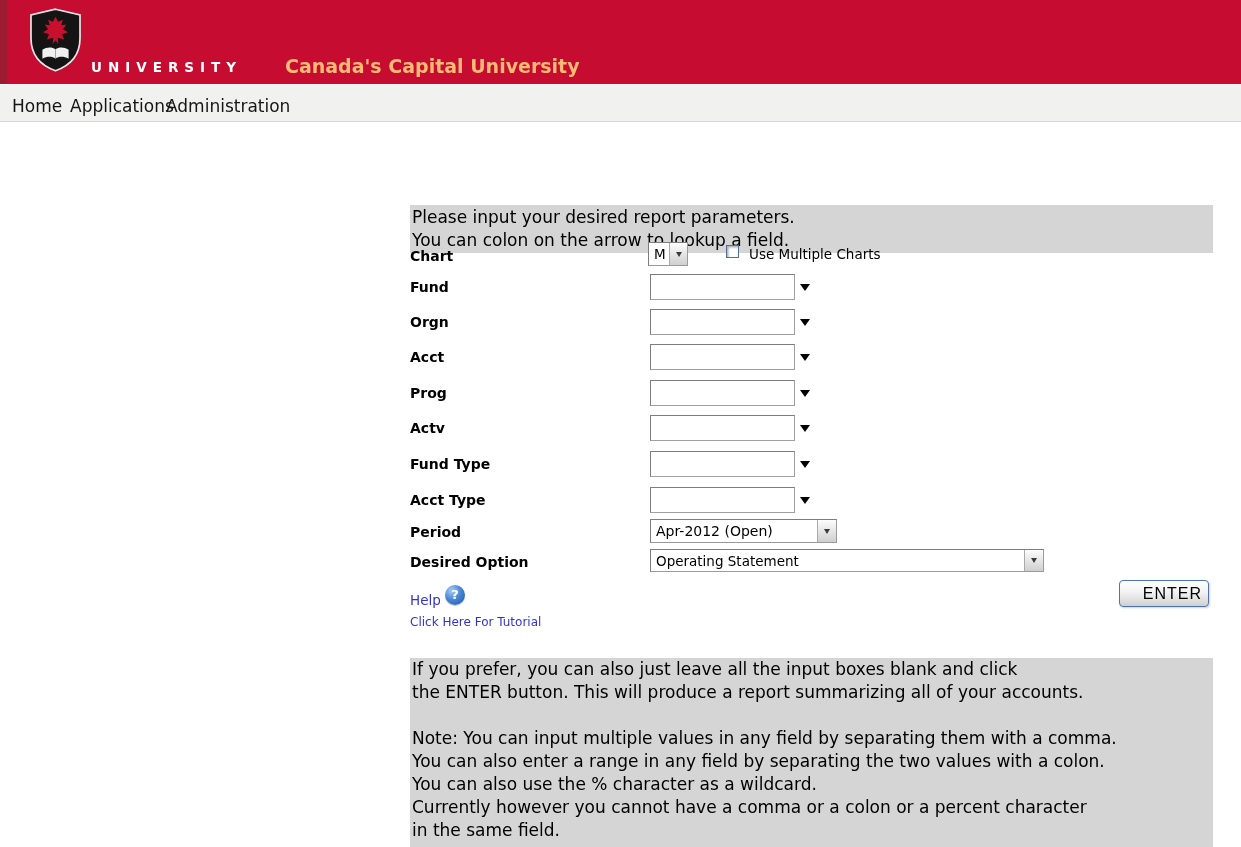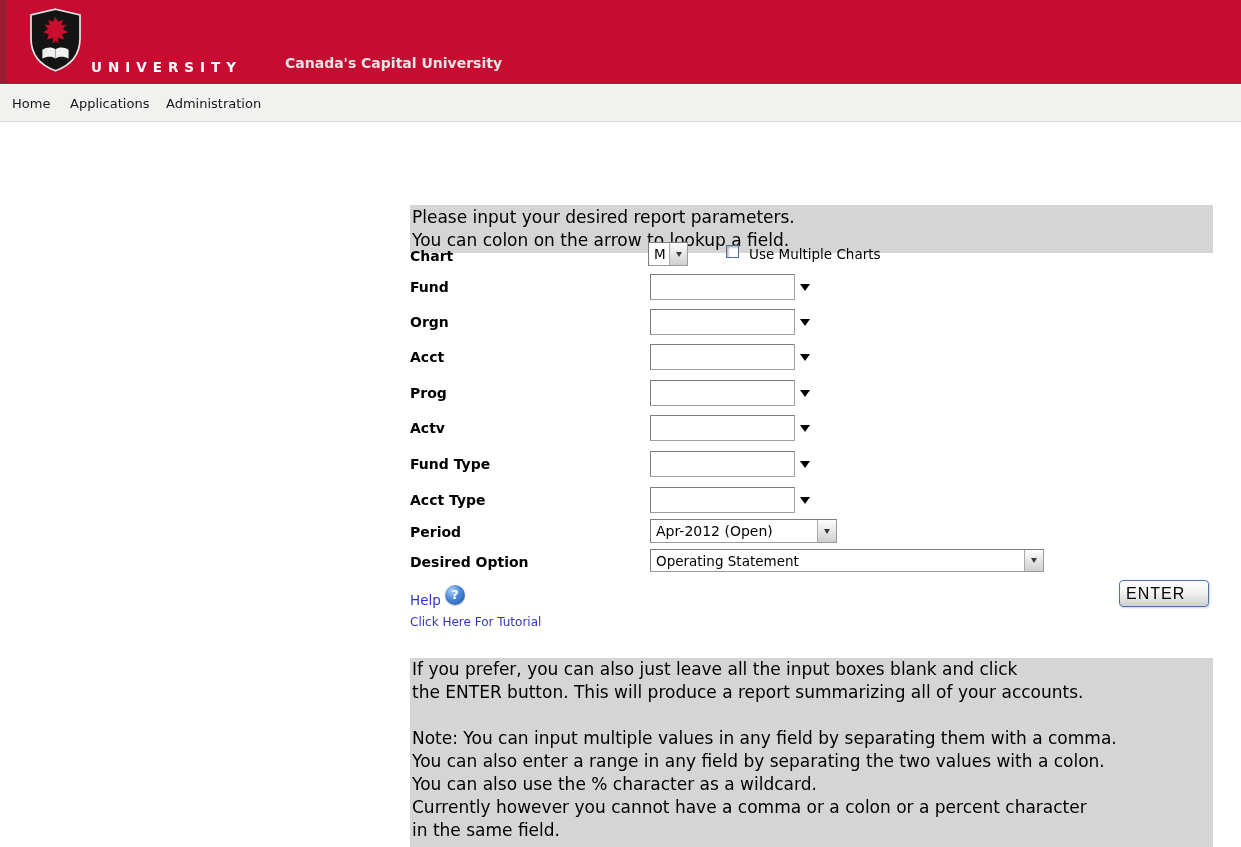--- a/index.html
+++ b/index.html
@@ -10,25 +10,25 @@
     -webkit-font-smoothing:antialiased;
   }
   
   .banner{position:absolute;left:0;top:0;width:1241px;height:84px;background:#C60C30;}
   .banner-strip{position:absolute;left:0;top:0;width:7px;height:84px;background:#9B1B30;}
   .shield{position:absolute;left:27px;top:7px;width:57px;height:66px;}
   .wordmark{position:absolute;left:87px;top:6px;color:#fff;
     font-family:"Liberation Serif","DejaVu Serif",serif;font-size:48px;line-height:50px;}
   .wordmark-sub{position:absolute;left:91px;top:59px;color:#fff;font-size:13.5px;
     font-weight:bold;letter-spacing:6px;}
-  .tagline{position:absolute;left:285px;top:55px;color:#e5e5e5;font-size:14px;font-weight:bold;}
+  .tagline{position:absolute;left:285px;top:55px;color:#fdba74;font-size:19px;font-weight:bold;}
   
   .navbar{position:absolute;left:0;top:84px;width:1241px;height:38px;background:#F1F1F0;
     border-top:1px solid #FAFAFA;border-bottom:1px solid #D6D6D6;box-sizing:border-box;}
-  .nav-item{position:absolute;top:11px;font-size:13px;color:#161616;cursor:pointer;white-space:nowrap;}
+  .nav-item{position:absolute;top:11px;font-size:17px;color:#161616;cursor:pointer;white-space:nowrap;}
   .nav-home{left:12px}.nav-apps{left:70px}.nav-admin{left:166px}
   
   .graybox{position:absolute;left:410px;width:803px;background:#D5D5D5;color:#000;margin-top:20px;}
   .gb-line{height:23px;line-height:23px;font-size:17px;padding-left:2px;white-space:nowrap;overflow:hidden;}
   #graybox-top{top:185px;height:48px;padding-top:1px;box-sizing:border-box;}
   #graybox-bottom{top:638px;height:190px;box-sizing:border-box;}
   
   .form-row{position:absolute;left:0;width:1241px;height:26px;}
   .flabel{position:absolute;left:410px;top:5px;font-size:14px;font-weight:bold;color:#000;white-space:nowrap;}
   .txt-input{position:absolute;left:650px;top:0;width:145px;height:26px;box-sizing:border-box;
@@ -59,21 +59,21 @@
   .help-link{position:absolute;left:0;top:3px;}
   .help-icon{position:absolute;left:35px;top:-4px;width:20px;height:20px;border-radius:50%;
     background:radial-gradient(circle at 34% 28%,#a8ccf2 0%,#4a86d8 45%,#1d54a8 100%);
     color:#fff;font-size:13px;font-weight:bold;text-align:center;line-height:20px;cursor:pointer;
     box-shadow:0 1px 1px rgba(0,0,0,.25);}
   .tutorial-link{position:absolute;left:410px;top:615px;font-size:12px;}
   
   .enter-btn{position:absolute;left:1119px;top:580px;width:90px;height:27px;box-sizing:border-box;
     border:1.5px solid #4C74B0;border-radius:4px;cursor:pointer;
     background:linear-gradient(180deg,#ffffff 0%,#f2f2f2 45%,#dddddd 80%,#cfcfcf 100%);
-    font-size:16px;color:#000;letter-spacing:1px;text-align:left;line-height:24px;
+    font-size:16px;color:#000;letter-spacing:1px;text-align:right;line-height:24px;
     font-family:"Liberation Sans","DejaVu Sans",sans-serif;
     box-shadow:1px 1px 2px rgba(0,0,0,.18);}
 </style>
 </head>
 <body>
 
 <div class="banner">
   <div class="banner-strip"></div>
   <svg class="shield" viewBox="0 0 100 114">
     <path d="M50 3 L93 13 V54 C93 86 75 102 50 111 C25 102 7 86 7 54 V13 Z" fill="#141414" stroke="#E6E6E6" stroke-width="3"></path>

